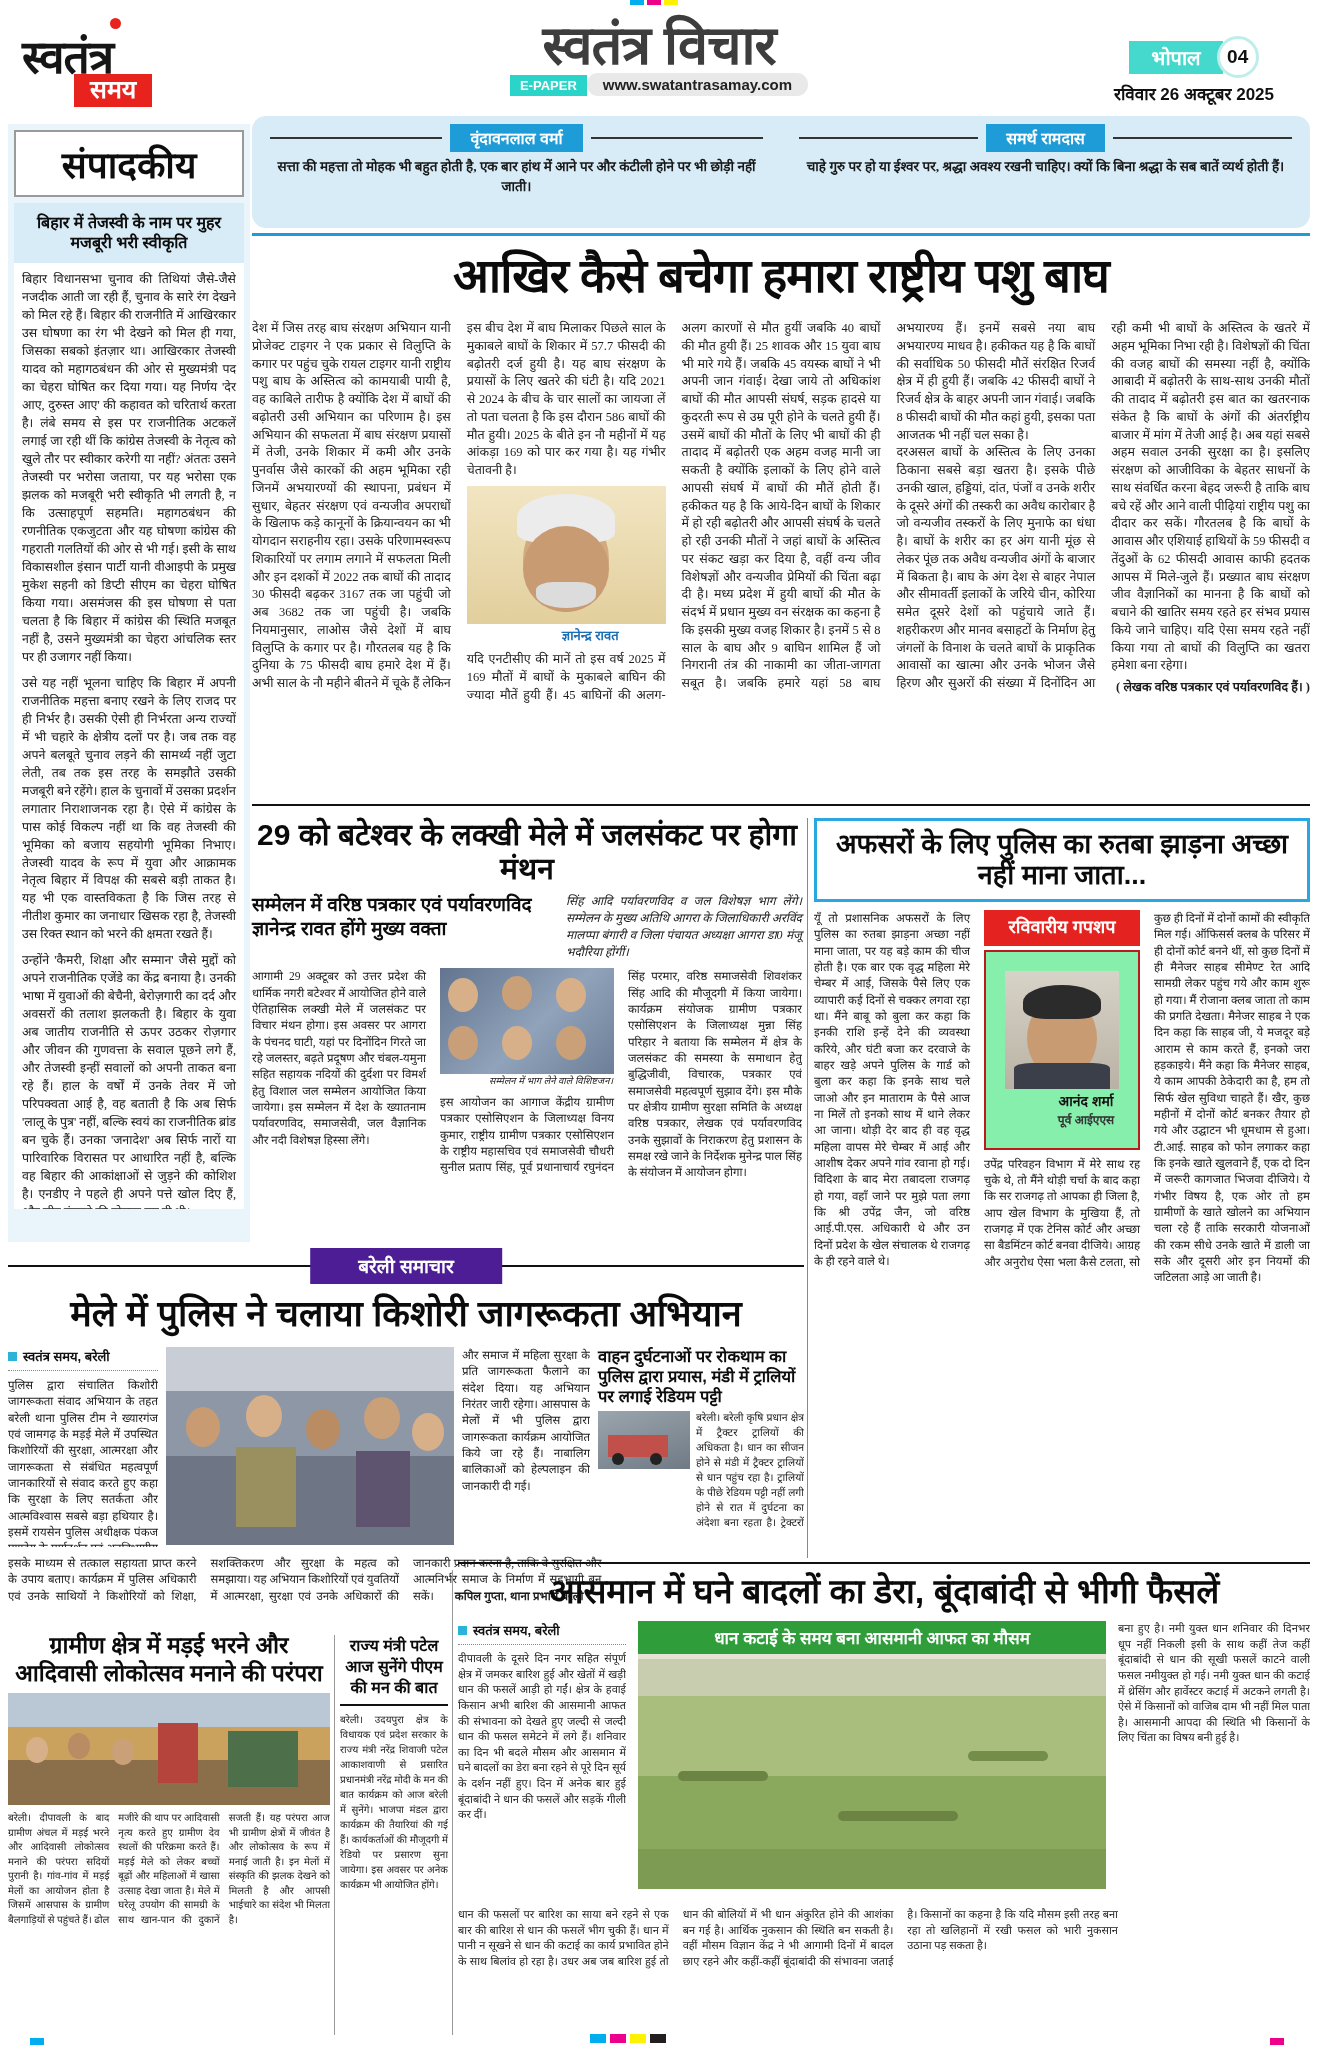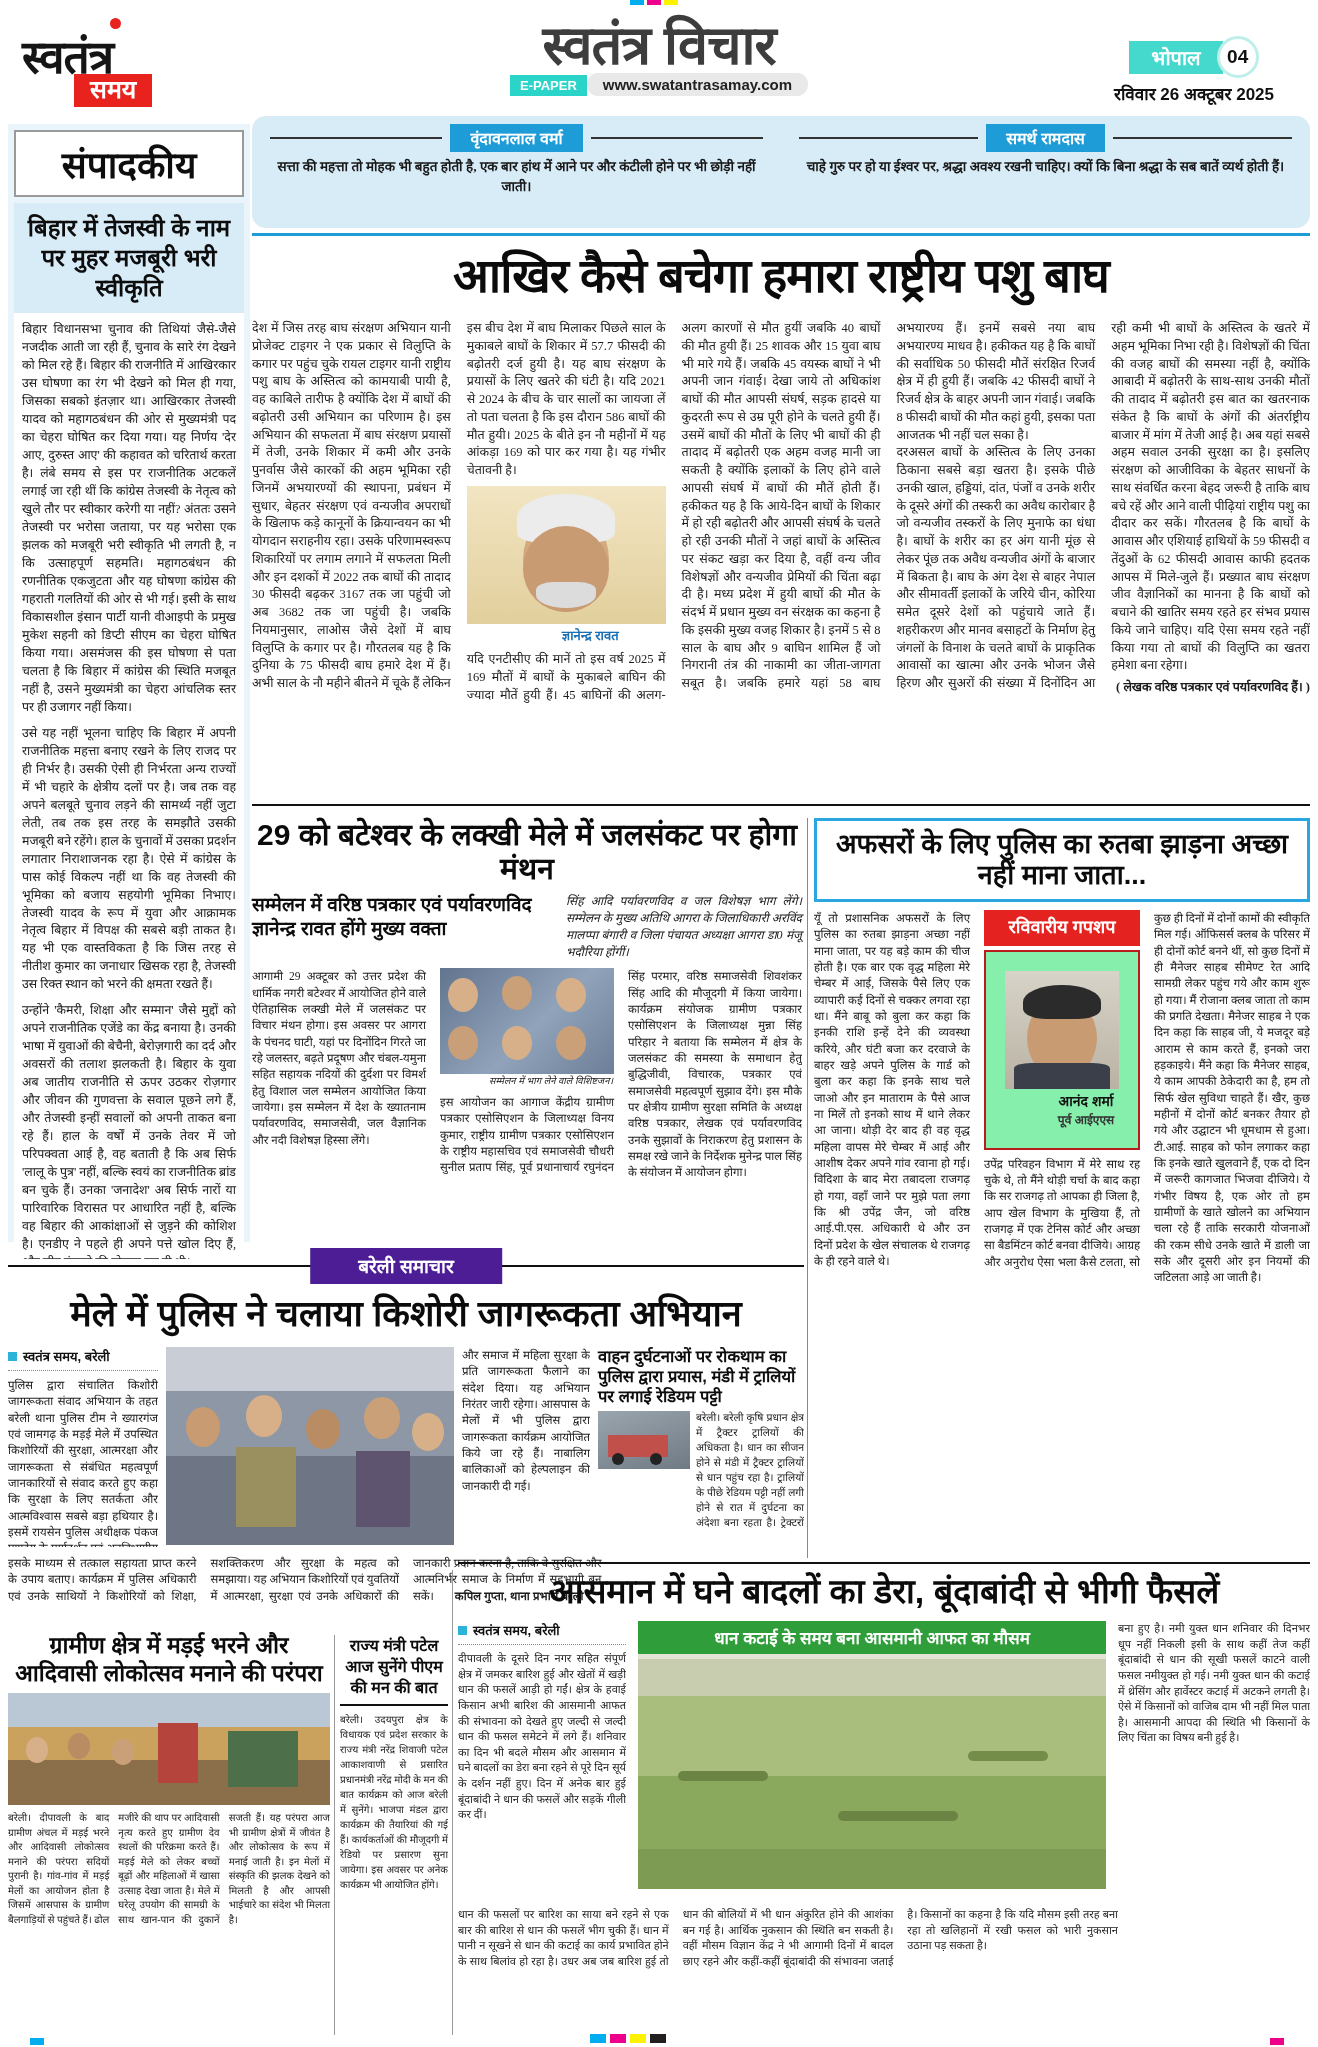--- a/index.html
+++ b/index.html
@@ -26,21 +26,21 @@
   .quotes{background:#d8ecf8;border-radius:14px;display:flex;}
   .quote{flex:1;padding:8px 18px 4px;display:flex;flex-direction:column;}
   .quote-head{display:flex;align-items:center;gap:8px;}
   .quote-head .line{flex:1;height:2px;background:#333;}
   .quote-label{background:#1e9cd8;color:#fff;font-family:"Liberation Sans",sans-serif;font-weight:800;font-size:16px;padding:3px 20px;}
   .quote-text{text-align:center;font-weight:700;font-size:13.5px;line-height:1.5;color:#181818;margin-top:5px;}
   
   .editorial{background:#eaf4fb;padding:6px 6px 0;}
   .ed-title{background:#fff;border:2px solid #9a9a9a;text-align:center;font-family:"Liberation Sans",sans-serif;
             font-weight:900;font-size:37px;color:#0d0d0d;padding:6px 0;}
-  .ed-head{background:#d8ecf8;text-align:center;font-family:"Liberation Sans",sans-serif;font-weight:800;font-size:24px;
+  .ed-head{background:#d8ecf8;text-align:center;font-family:"Liberation Sans",sans-serif;font-weight:800;font-size:16px;
            line-height:1.25;color:#0d0d0d;padding:10px 6px;margin-top:6px;}
   .ed-body{background:#fff;padding:8px 8px;font-size:12.4px;line-height:1.45;text-align:justify;}
   .ed-body p{margin:0 0 8px;}
   
   .fig{break-inside:avoid;margin:6px 0;}
   .portrait{position:relative;overflow:hidden;}
   .face{position:absolute;border-radius:50%;}
   .fig-cap{font-family:"Liberation Sans",sans-serif;font-weight:800;text-align:center;margin-left:48px;}
   
   .gossip-label{background:#e42320;color:#fff;font-family:"Liberation Sans",sans-serif;font-weight:800;font-size:18px;

